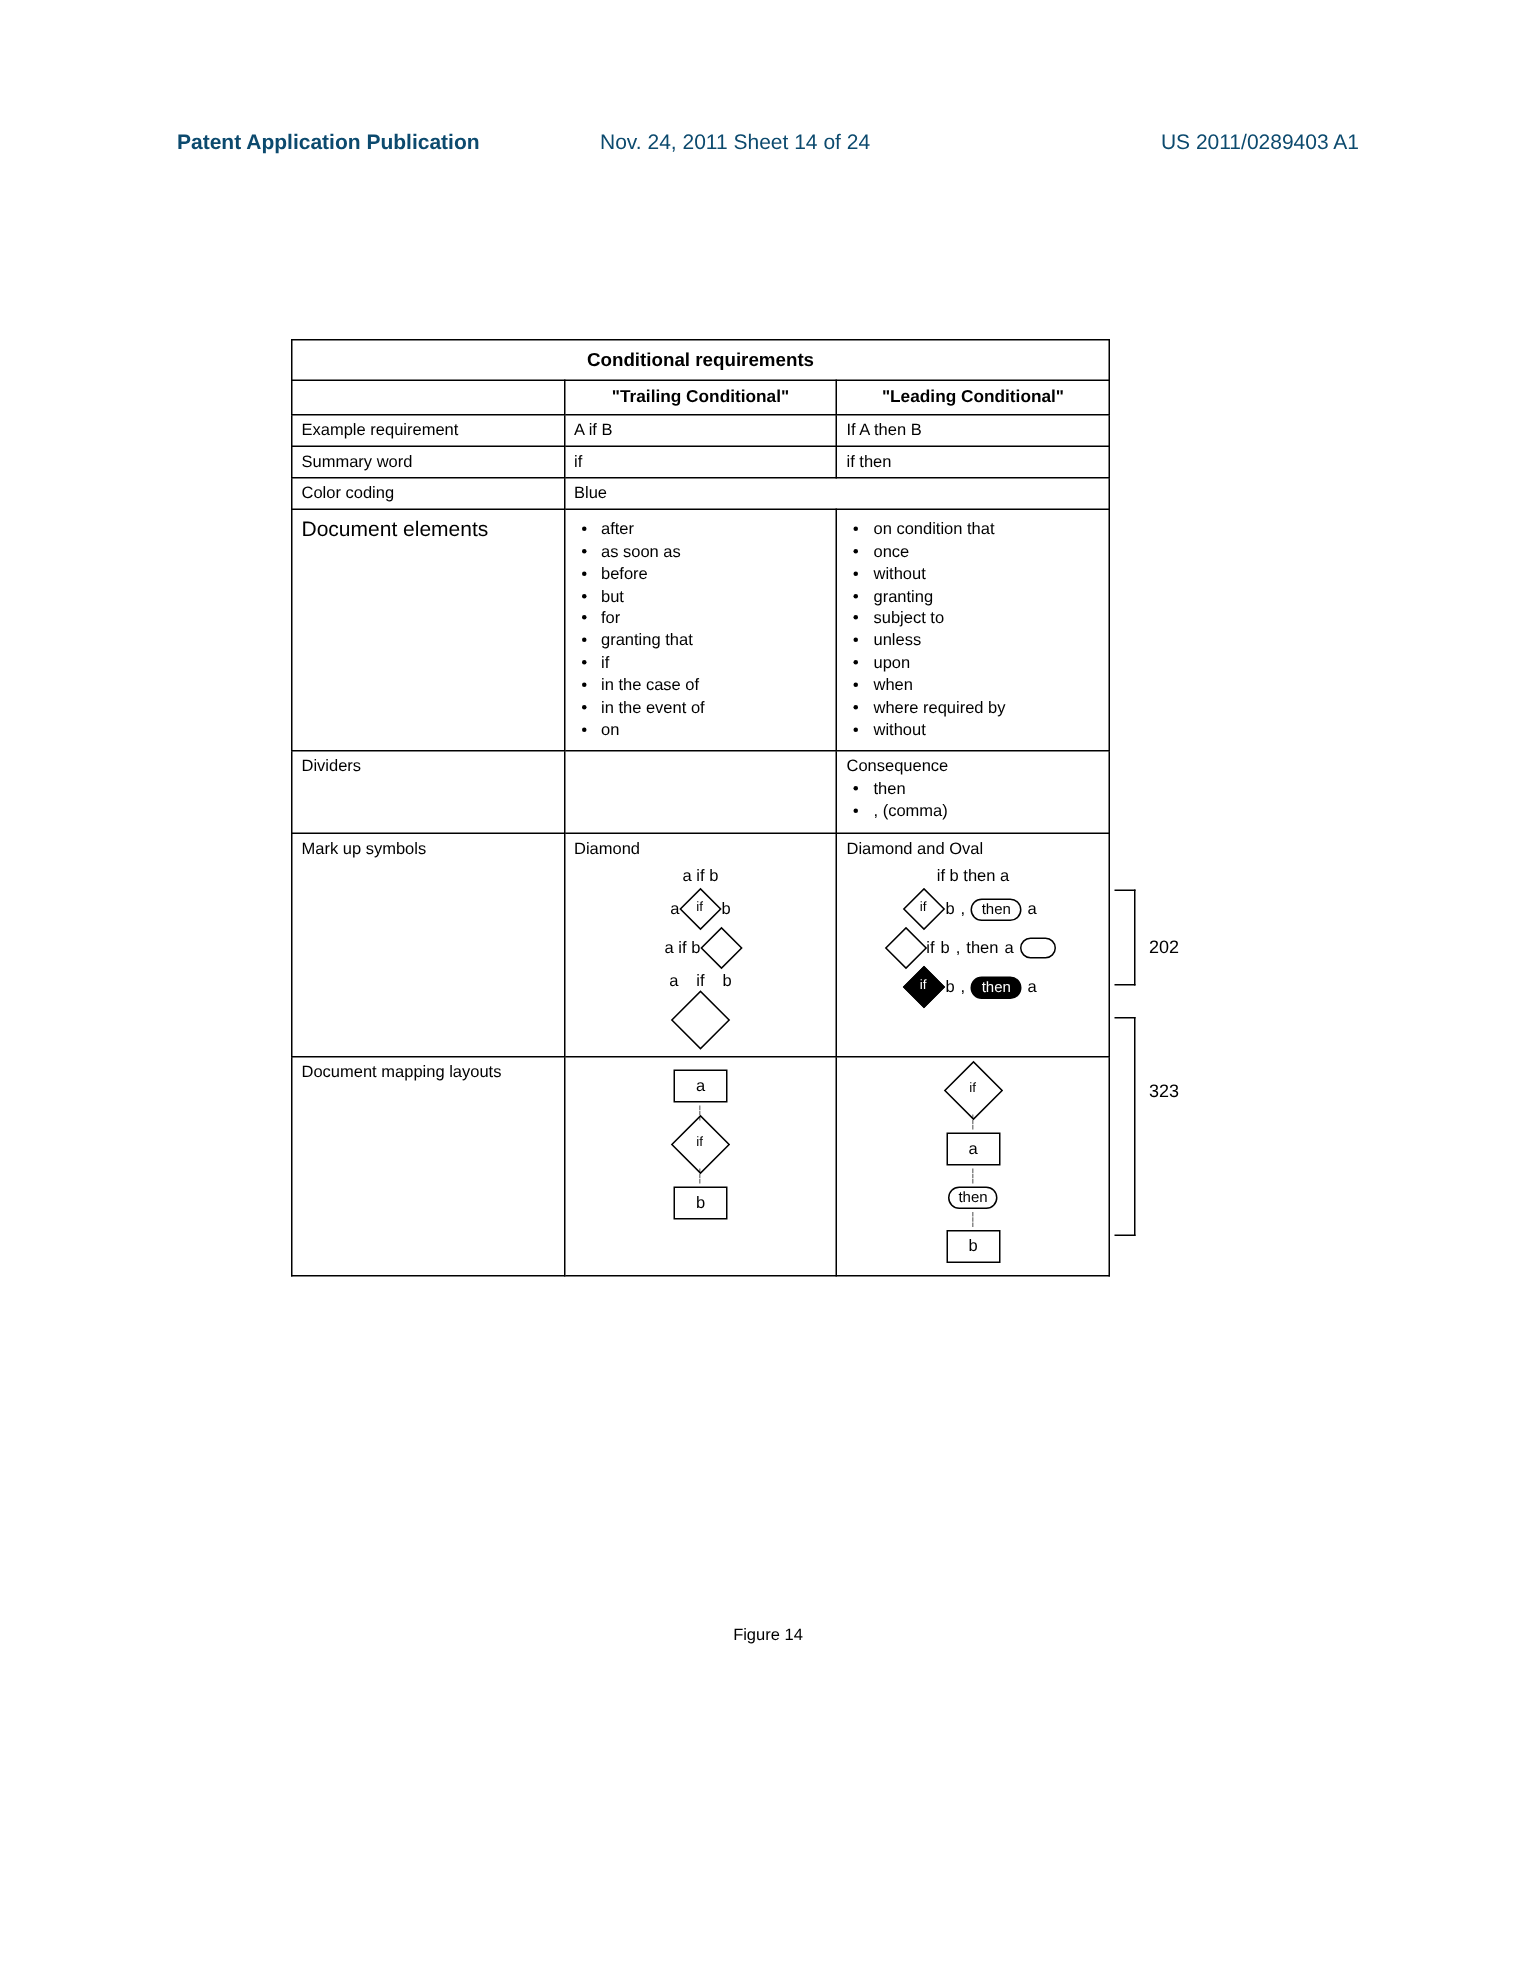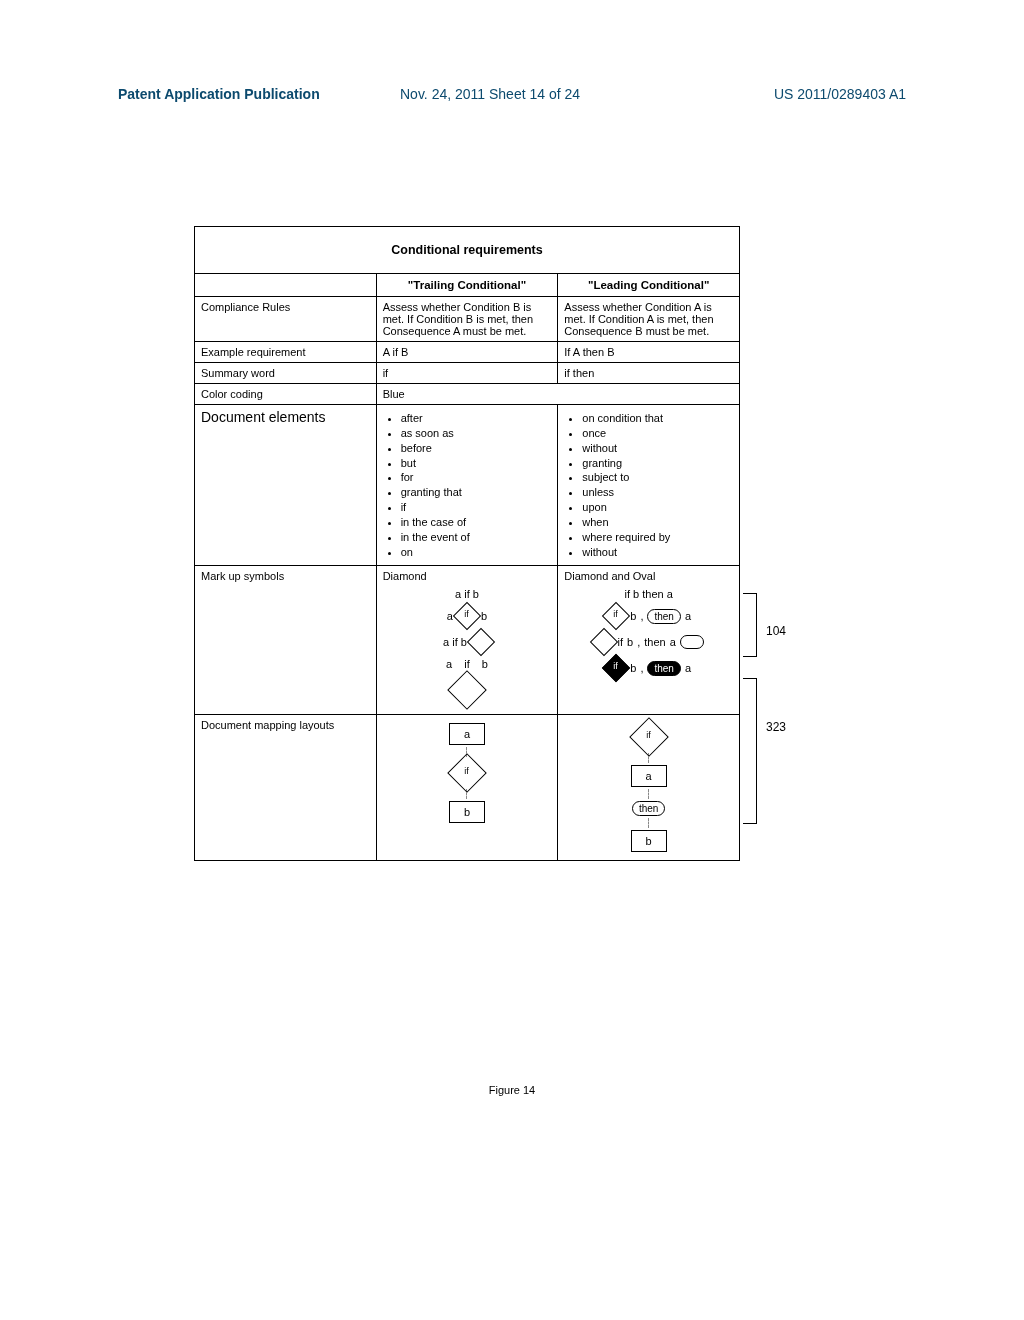--- a/index.html
+++ b/index.html
@@ -38,21 +38,21 @@
       border: 1px solid #000;
       padding: 4px 6px;
       font-size: 11px;
       vertical-align: top;
       text-align: left;
     }
     .title-row td {
       text-align: center;
       font-weight: bold;
       font-size: 12.5px;
-      padding: 16px;
+      padding: 6px;
     }
     .header-row td {
       text-align: center;
       font-weight: bold;
       font-size: 11.5px;
       padding: 5px;
     }
     .col1 { width: 110px; }
     .col2 { width: 218px; }
     .col3 { width: 218px; }
@@ -167,25 +167,20 @@
 <div class="table-container">
   <table>
     <tbody>
         <tr class="title-row">
       <td colspan="3">Conditional requirements</td>
     </tr>
     <tr class="header-row">
       <td class="col1"></td>
       <td class="col2">"Trailing Conditional"</td>
       <td class="col3">"Leading Conditional"</td>
-    </tr>
-    <tr>
-      <td>Compliance Rules</td>
-      <td>Assess whether Condition B is met. If Condition B is met, then Consequence A must be met.</td>
-      <td>Assess whether Condition A is met. If Condition A is met, then Consequence B must be met.</td>
     </tr>
     <tr>
       <td>Example requirement</td>
       <td>A if B</td>
       <td>If A then B</td>
     </tr>
     <tr>
       <td>Summary word</td>
       <td>if</td>
       <td>if then</td>
@@ -219,20 +214,31 @@
           <li>subject to</li>
           <li>unless</li>
           <li>upon</li>
           <li>when</li>
           <li>where required by</li>
           <li>without</li>
         </ul>
       </td>
     </tr>
     <tr>
+      <td>Dividers</td>
+      <td></td>
+      <td>
+        <span class="small-text">Consequence</span>
+        <ul>
+          <li>then</li>
+          <li>, (comma)</li>
+        </ul>
+      </td>
+    </tr>
+    <tr>
       <td>Mark up symbols</td>
       <td class="diagram-cell">
         <div class="small-text" style="text-align:left">Diamond</div>
         <div class="small-text" style="margin-top:6px">a if b</div>
         <div class="markup-row">
           <span>a</span>
           <span class="diamond">
                 <span class="diamond-label">if</span>
               </span>
           <span>b</span>
@@ -309,17 +315,17 @@
           <span class="vert-connector"></span>
           <span class="box-rect">b</span>
         </div>
       </td>
     </tr>
   </tbody>
     </table>
 </div>
 
 <div class="bracket bracket-129"></div>
-<div class="annotation annotation-129">104</div>
+<div class="annotation annotation-129">202</div>
 <div class="bracket bracket-323"></div>
 <div class="annotation annotation-323">323</div>
 
 <div class="figure-caption">Figure 14</div>
 
 </body></html>

